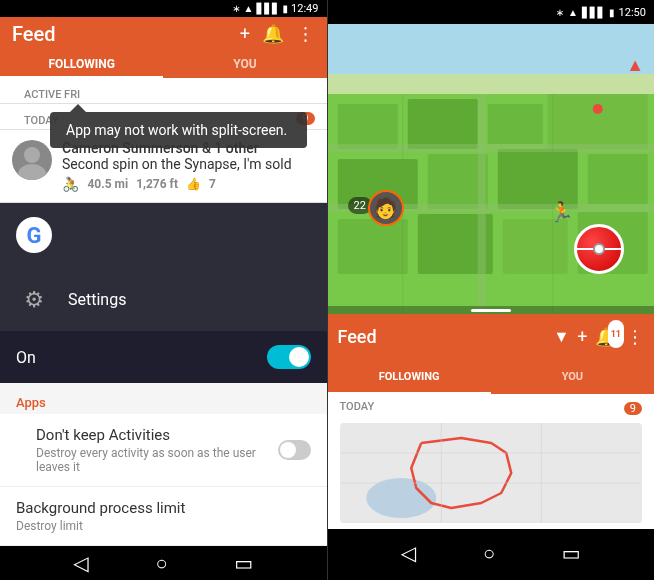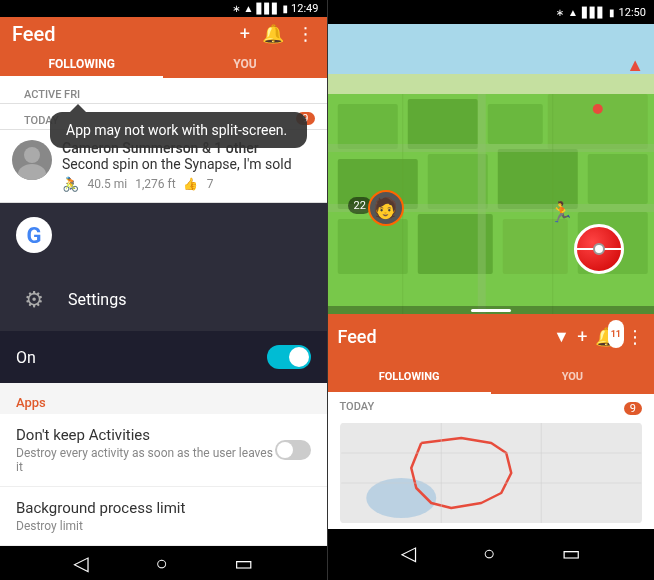--- a/index.html
+++ b/index.html
@@ -147,36 +147,37 @@
     }
     .feed-item-meta {
       display: flex;
       gap: 8px;
       margin-top: 4px;
       align-items: center;
     }
     .feed-meta-text {
       font-size: 12px;
       color: #888;
+      font-weight: bold;
     }
 
     
     .tooltip-overlay {
       position: absolute;
       top: 112px;
       left: 50px;
       right: 20px;
       z-index: 10;
     }
     .tooltip-bubble {
       background: rgba(50,50,50,0.92);
       color: #fff;
       font-size: 14px;
       padding: 10px 16px;
-      border-radius: 12px;
+      border-radius: 4px;
       position: relative;
     }
     .tooltip-arrow {
       position: absolute;
       top: -8px;
       left: 20px;
       width: 0;
       height: 0;
       border-left: 8px solid transparent;
       border-right: 8px solid transparent;
@@ -274,20 +275,21 @@
     }
     .settings-item-subtitle {
       font-size: 12px;
       color: #888;
       margin-top: 2px;
     }
     .settings-item-row {
       display: flex;
       align-items: center;
       justify-content: space-between;
+      margin-left: 20px;
     }
     .small-toggle {
       width: 36px;
       height: 20px;
       border-radius: 10px;
       background: #ccc;
       position: relative;
     }
     .small-toggle::after {
       content: '';

